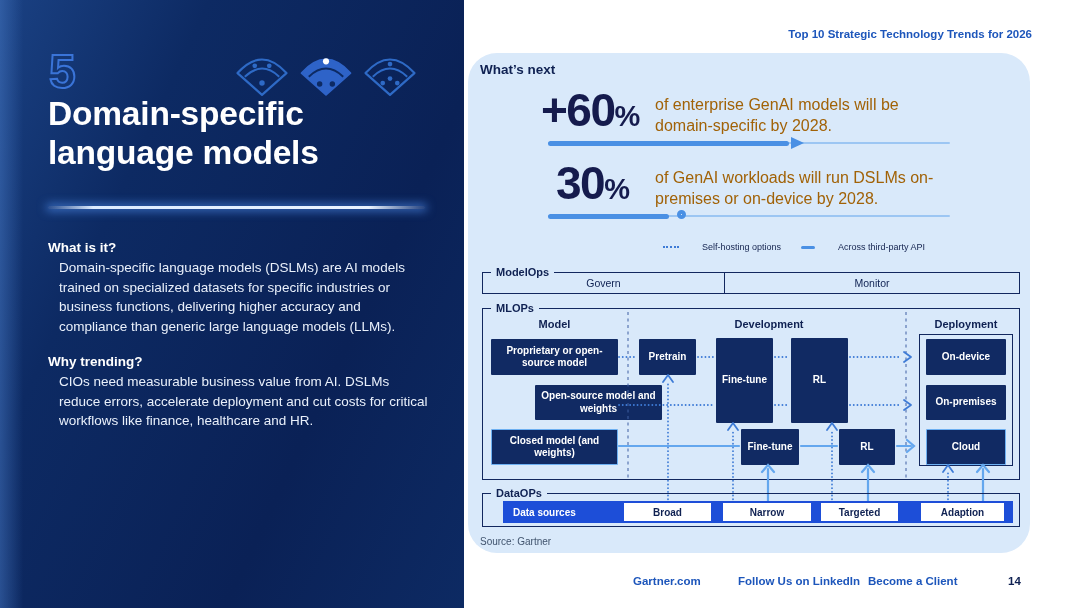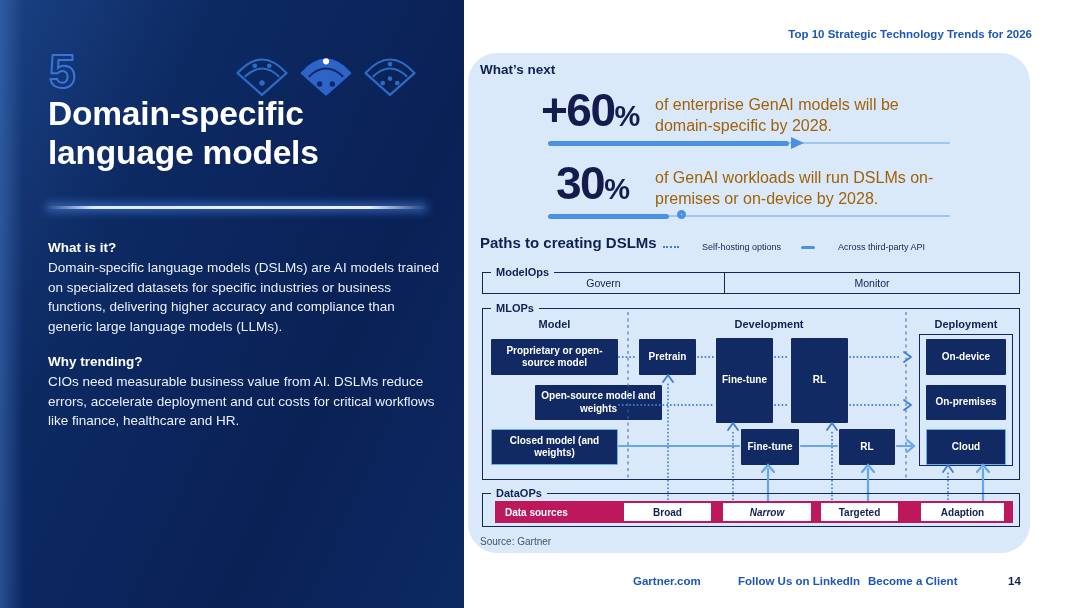--- a/index.html
+++ b/index.html
@@ -15,21 +15,21 @@
     color:#fff; }
   .big5 { position:absolute; left:46px; top:40px; }
   .fan-icons { position:absolute; left:233px; top:50px; display:flex; gap:6px; }
   .page-title { position:absolute; left:48px; top:94px; width:370px;
     font-size:33.5px; font-weight:bold; line-height:1.17; letter-spacing:-0.2px; color:#ffffff; }
   .glow-line { position:absolute; left:48px; top:206px; width:377px; height:2.5px; border-radius:2px;
     background:linear-gradient(90deg, rgba(120,170,255,.25), #dcebff 12%, #eaf3ff 85%, rgba(120,170,255,.25));
     box-shadow:0 0 10px 2px rgba(78,140,235,.75); }
   .panel-copy { position:absolute; left:48px; top:240px; width:394px; }
   .panel-copy h3 { font-size:13.5px; font-weight:bold; color:#ffffff; margin:0 0 3px; }
-  .panel-copy p { font-size:13.5px; line-height:1.46; color:#e9f0fb; margin:0 0 17px; }
+  .panel-copy p { font-size:13.5px; line-height:1.46; color:#e9f0fb; margin:0 11px 17px; }
 
   
   .report-title { position:absolute; right:48px; top:28px; font-size:11.5px; font-weight:bold; color:#1d56bb; }
 
   
   .light-panel { position:absolute; left:468px; top:53px; width:562px; height:500px; background:#d9e9fa;border-radius:29px; }
   .wn-heading { position:absolute; left:12px; top:9px; font-size:13.5px; font-weight:bold; color:#0f2152; }
 
   .stat-num { position:absolute; font-size:46px; font-weight:bold; color:#151b4d; letter-spacing:-1.5px; }
   .stat-num .sym { font-size:29px; font-weight:bold; letter-spacing:0; }
@@ -62,21 +62,21 @@
   .mlops { left:14px; top:255px; width:538px; height:172px; }
   .colh { position:absolute; top:9px; font-size:11px; font-weight:bold; color:#0f2152; text-align:center; }
   .nbox { position:absolute; background:#112a63; color:#fff; font-size:10px; font-weight:600;
     display:flex; align-items:center; justify-content:center; text-align:center;
     line-height:1.25; padding:2px 4px; border-radius:1px; }
   .api-border { border:1.5px solid #6db0f2; }
   .deploy-wrap { position:absolute; left:436px; top:25px; width:94px; height:132px; border:1.5px solid #12275e; }
   .connectors { position:absolute; left:0; top:0; overflow:visible; pointer-events:none; }
 
   .dataops { left:14px; top:440px; width:538px; height:34px; }
-  .dbar { position:absolute; left:12px; right:6px; top:7px; height:22px; background:#be185d; }
+  .dbar { position:absolute; left:20px; right:6px; top:7px; height:22px; background:#1d4ed8; }
   .dbar-label { position:absolute; left:10px; top:0; bottom:0; display:flex; align-items:center;
     color:#fff; font-size:10px; font-weight:600; }
   .srcbox { position:absolute; top:9px; height:18px; background:#ffffff; color:#0f2152;
     font-size:10px; font-weight:600; display:flex; align-items:center; justify-content:center; }
 
   .source-note { position:absolute; left:12px; top:483px; font-size:10px; color:#41546e; }
 
   
   .flink { position:absolute; top:575px; font-size:11.5px; font-weight:bold; color:#1d56bb; cursor:pointer; }
   .fpage { position:absolute; top:575px; left:1008px; font-size:11.5px; font-weight:bold; color:#0f2152; }
@@ -147,21 +147,20 @@
       <span>30</span><span class="sym">%</span>
     </div>
     <p class="stat-desc" style="left:187px; top:114px;">of GenAI workloads will run DSLMs on-premises or on-device by 2028.</p>
     <div class="bar" style="left:80px; top:156px;">
       <div class="rail"></div>
       <div class="fill" style="width: 30%;">
         <div class="circle-marker"></div>
       </div>
     </div>
 
-    <h2 class="paths-title">Paths to creating DSLMs</h2>
     <div class="legend">
       <span class="item">
         <span class="sw-dotted"></span>
         <span>Self-hosting options</span>
       </span>
       <span class="item">
         <span class="sw-solid"></span>
         <span>Across third-party API</span>
       </span>
     </div>
@@ -240,21 +239,21 @@
         </g>
       </svg>
     </div>
 
     <div class="fbox dataops">
       <span class="flabel">DataOPs</span>
       <div class="dbar">
         <span class="dbar-label">Data sources</span>
       </div>
       <div class="srcbox" style="left:141px; width:87px;">Broad</div>
-      <div class="srcbox" style="left:240px; width:88px;font-style:italic;">Narrow</div>
+      <div class="srcbox" style="left:240px; width:88px;">Narrow</div>
       <div class="srcbox" style="left:338px; width:77px;">Targeted</div>
       <div class="srcbox" style="left:438px; width:83px;">Adaption</div>
     </div>
 
     <div class="source-note">Source: Gartner</div>
   </main>
 
   <div class="flink" style="left:633px;">Gartner.com</div>
   <div class="flink" style="left:738px;">Follow Us on LinkedIn</div>
   <div class="flink" style="left:852px;padding-left:16px;">Become a Client</div>

